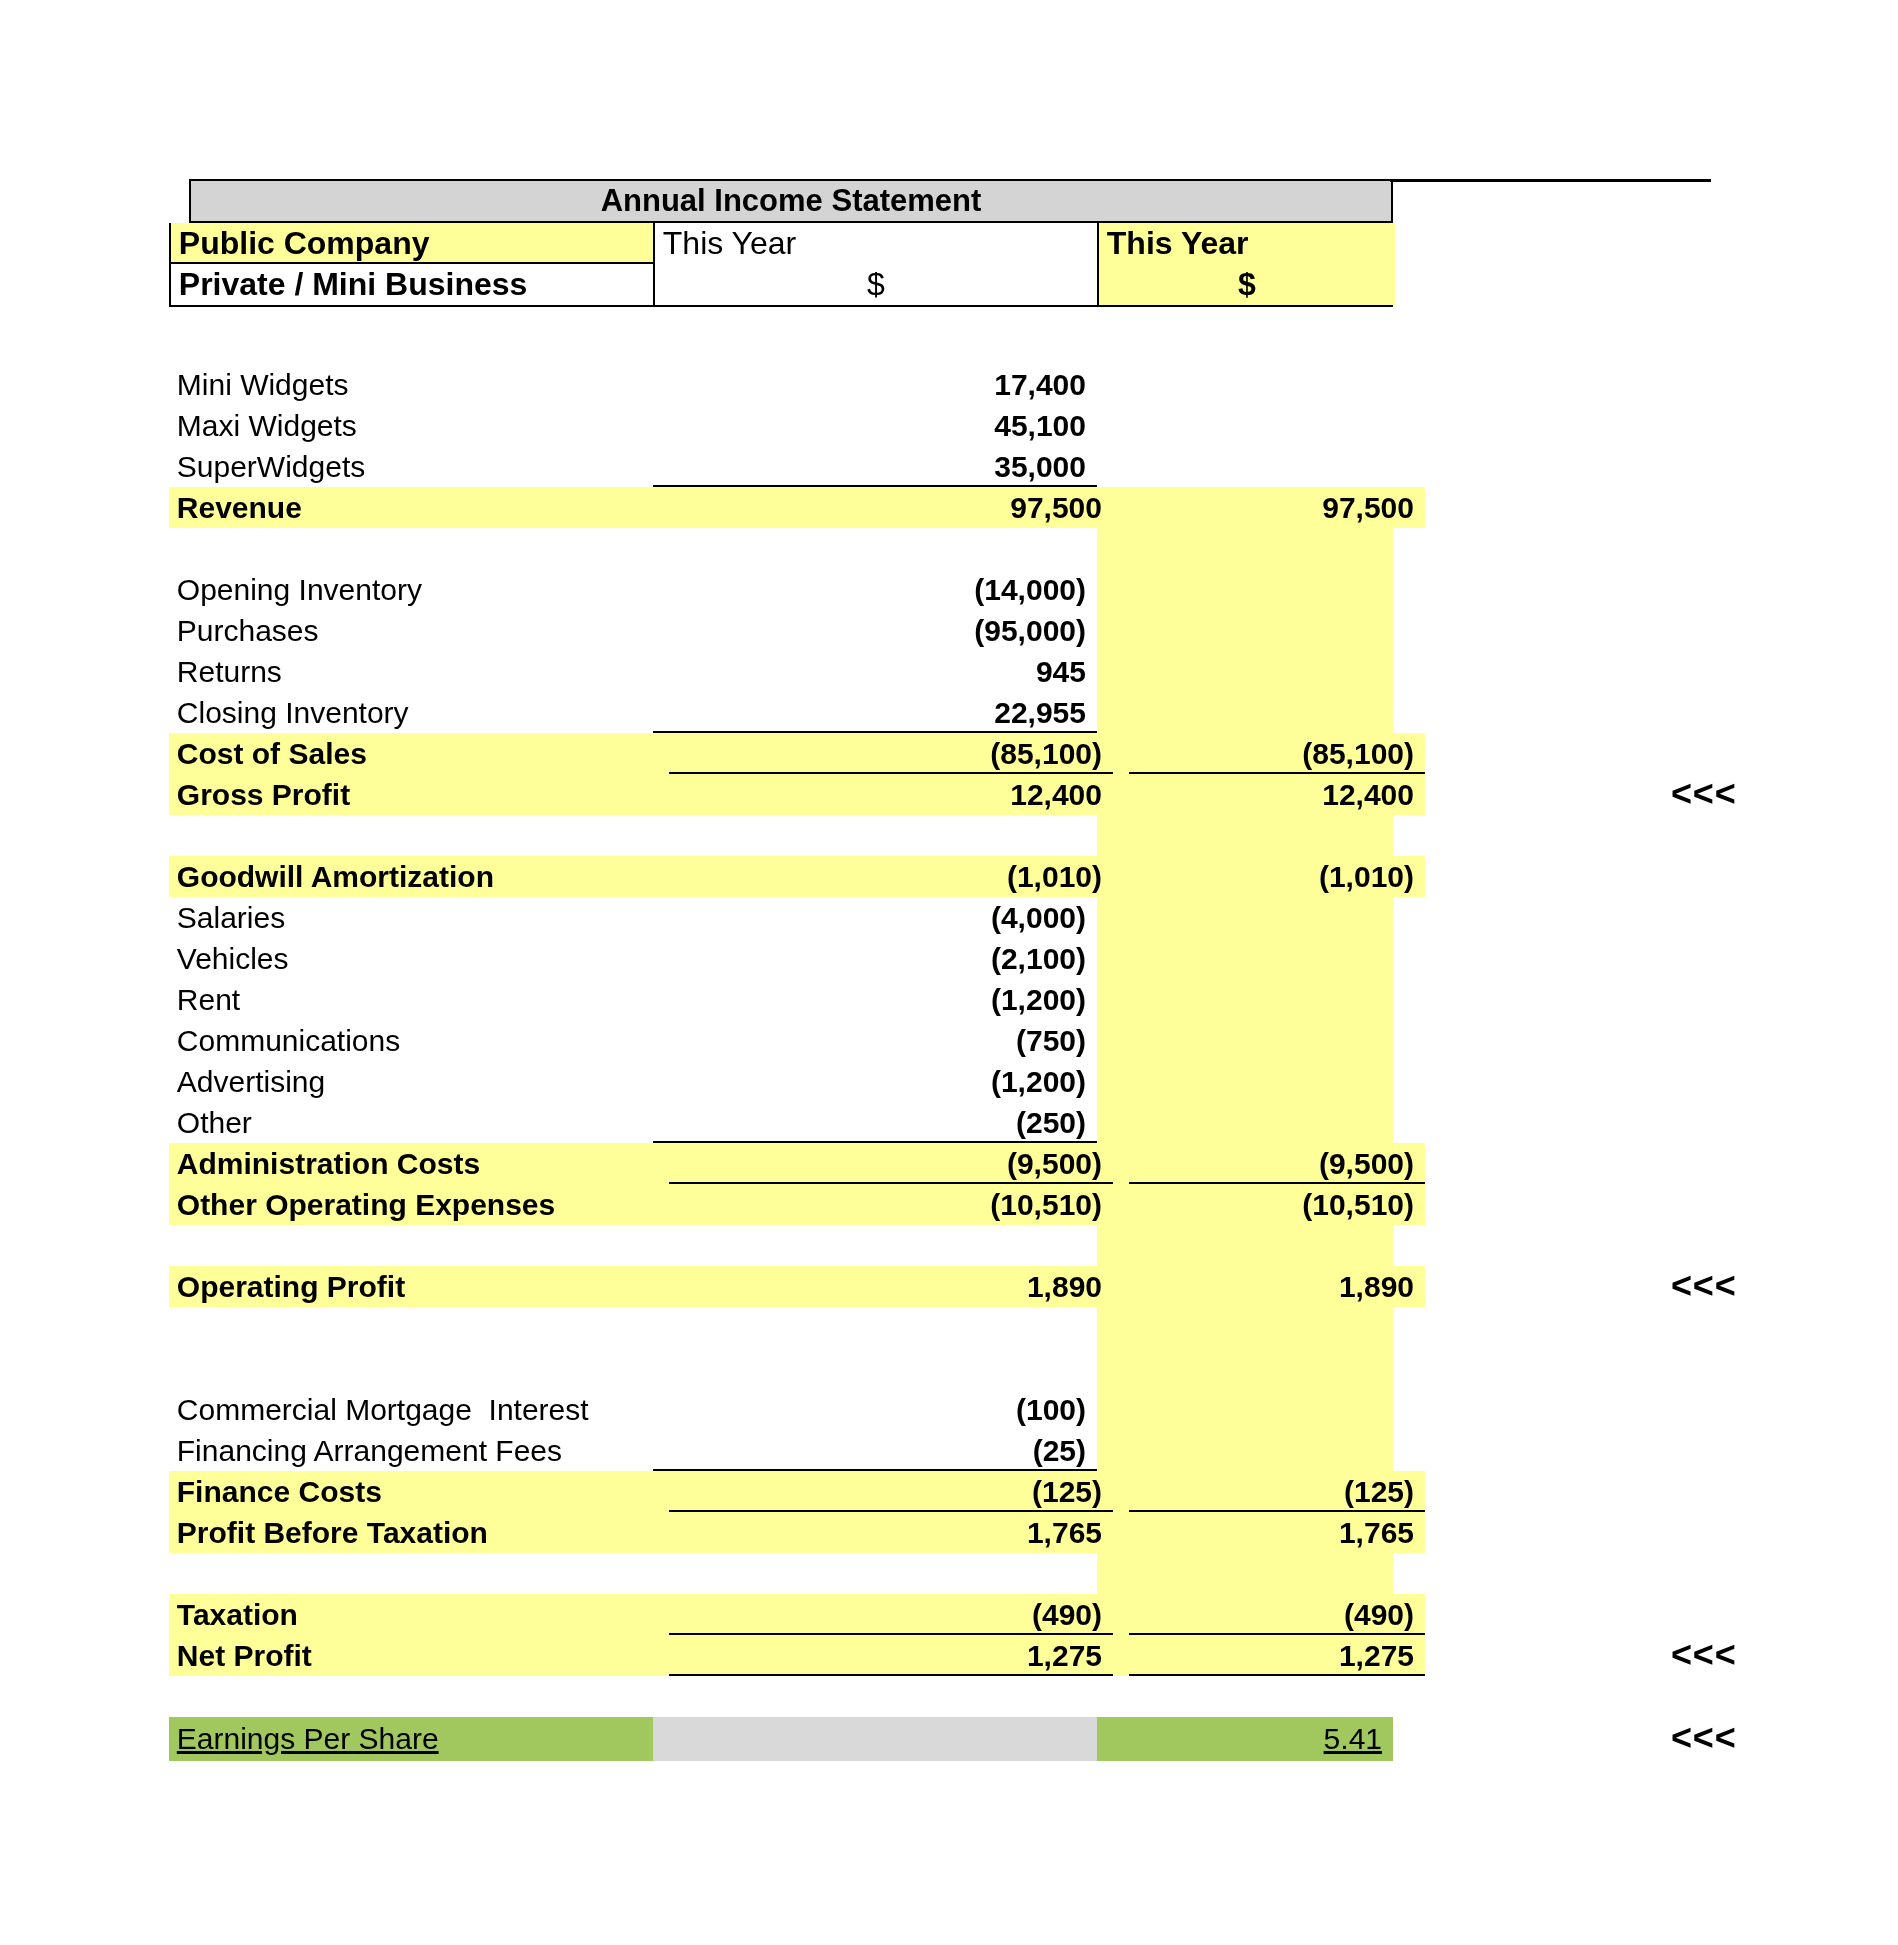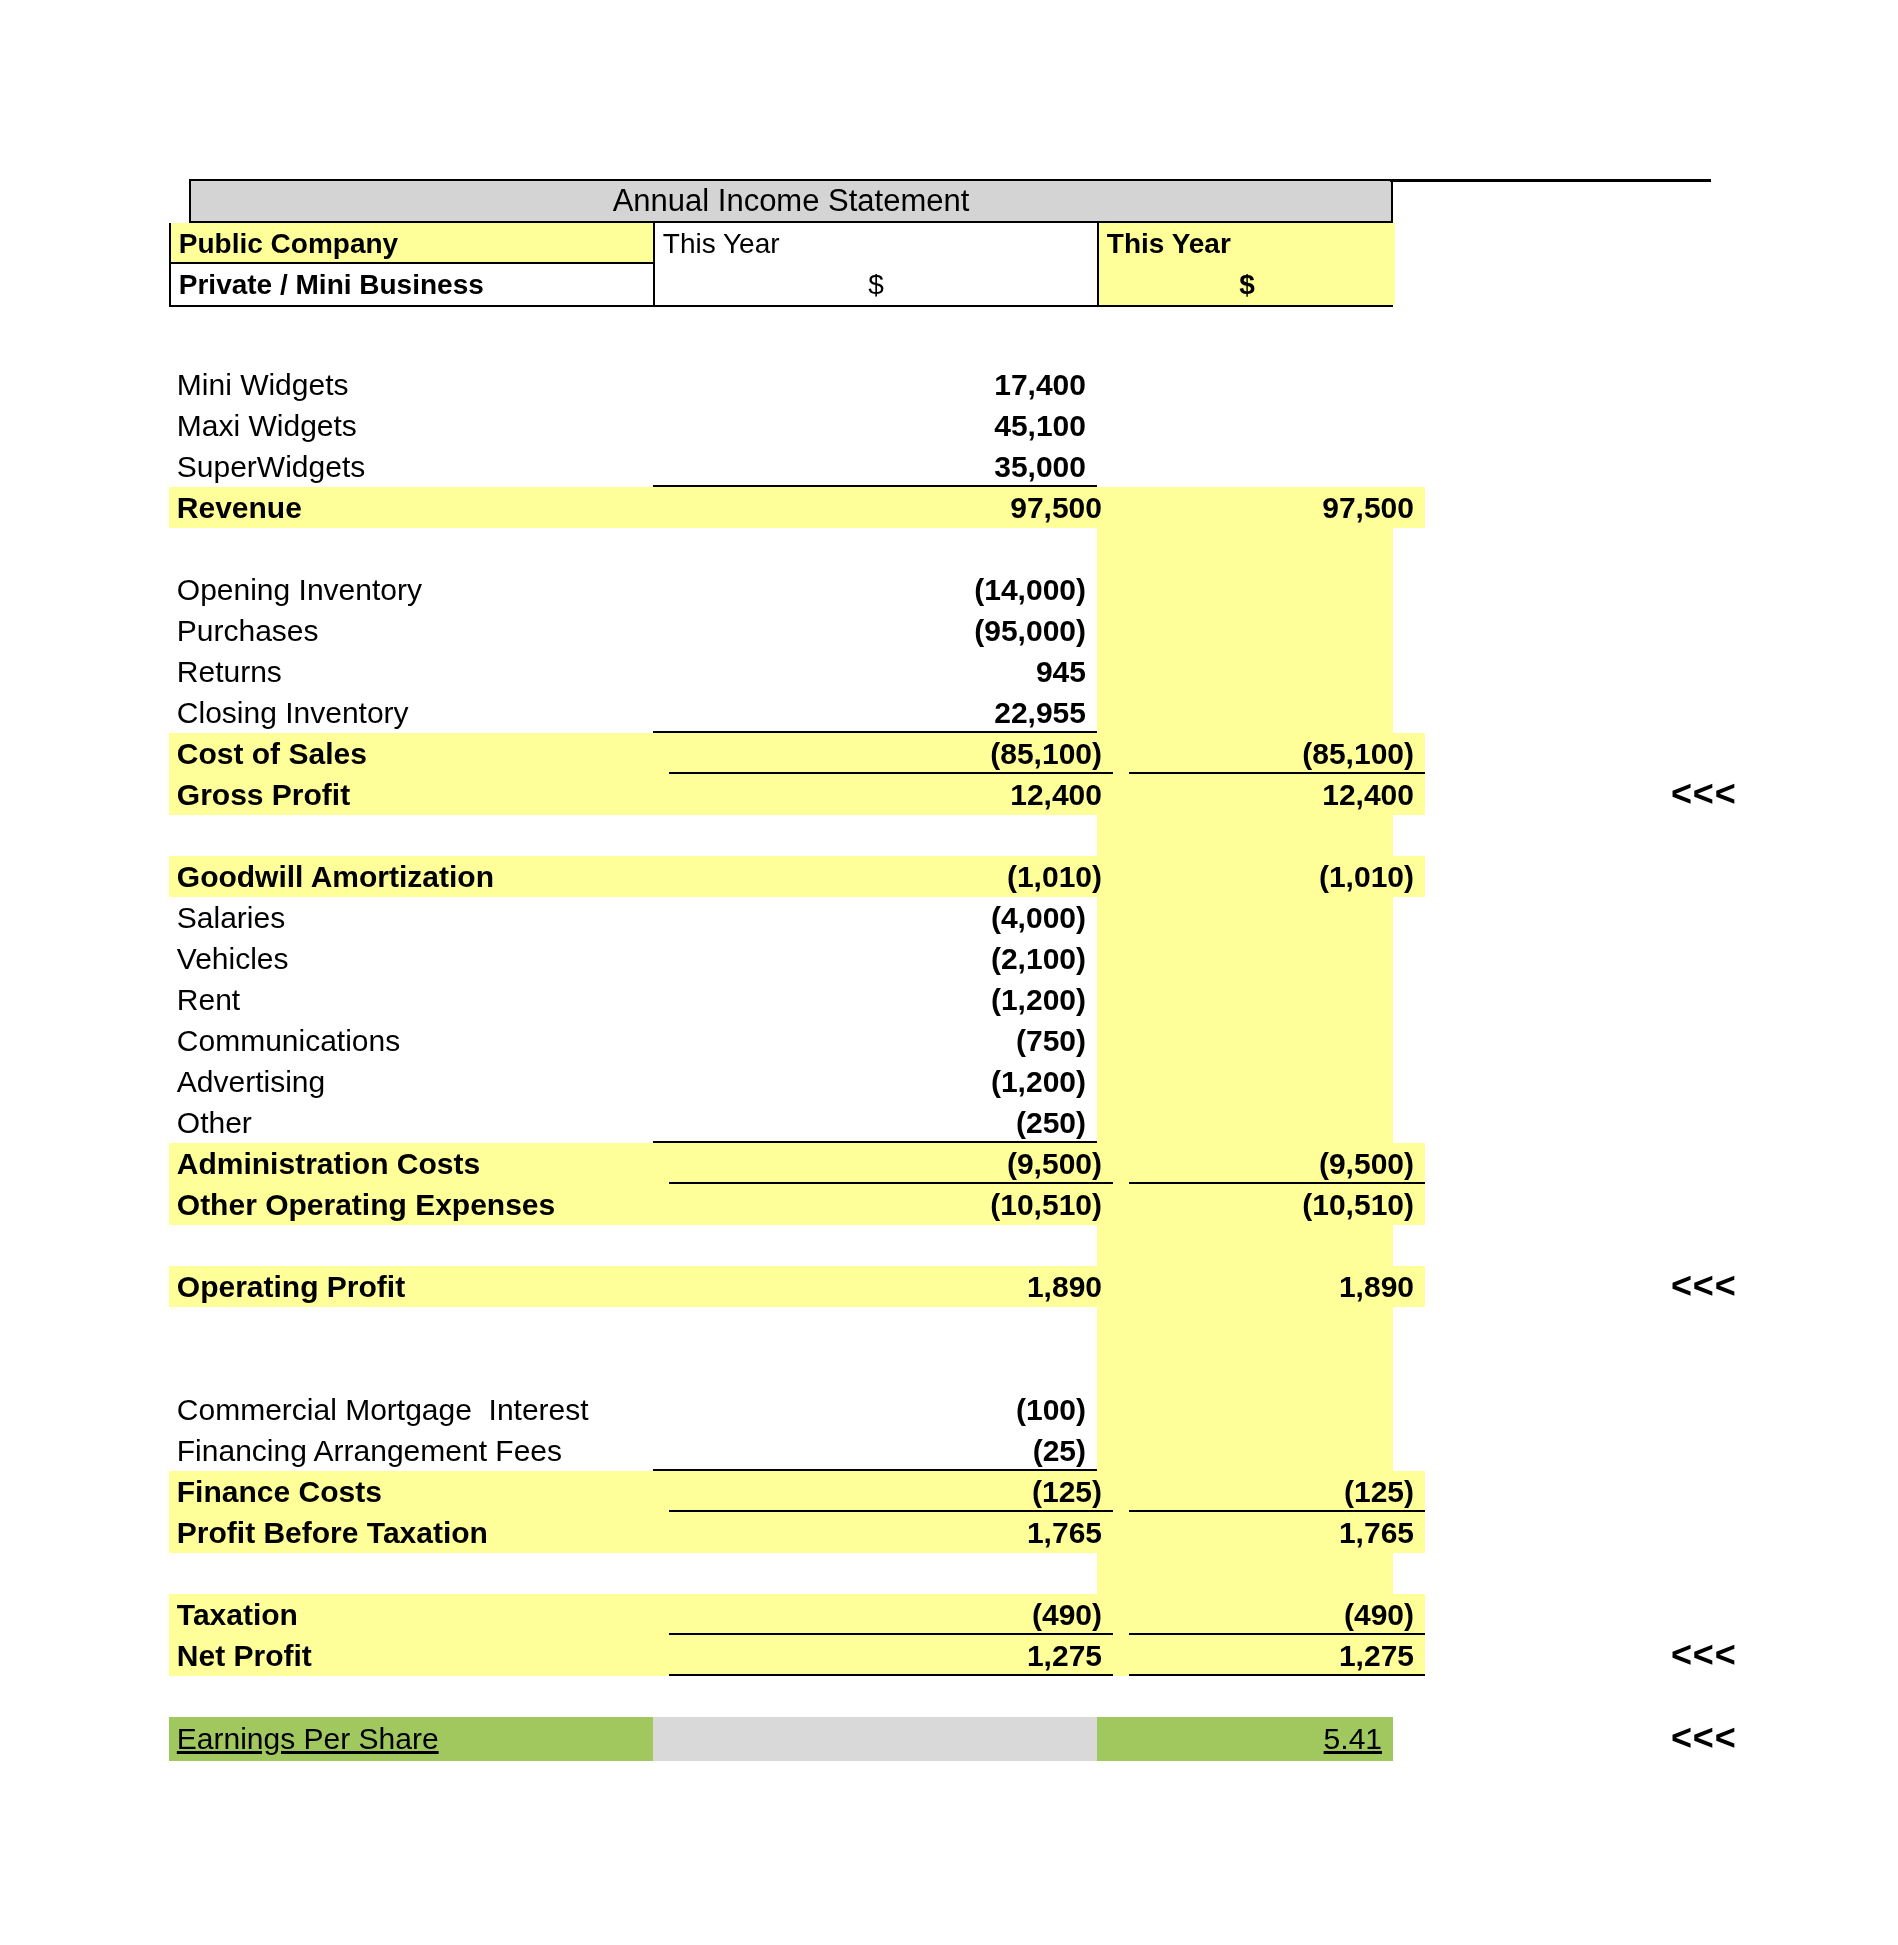--- a/index.html
+++ b/index.html
@@ -4,27 +4,27 @@
 <style>
   html,body{margin:0;padding:0;}
   body{
     width:1898px;height:1946px;position:relative;background:#ffffff;
     font-family:"Liberation Sans", sans-serif;color:#000;
   }
   .sheet{position:absolute;left:169px;top:179px;width:1224px;}
   .topline{position:absolute;top:0;left:1221px;width:321px;height:3.1px;background:#000;}
   .title{
     box-sizing:border-box;height:44px;background:var(--title-gray,#d4d4d4);
-    border:2.3px solid #000;font-weight:normal;font-size:31px;text-align:center;line-height:39px;margin-left:20px;
+    border:2.3px solid #000;font-weight:bold;font-size:31px;text-align:center;line-height:39px;margin-left:20px;
   }
   .hdr{display:grid;grid-template-columns:484px 444px 296px;border:2.3px solid #000;border-top:none;}
   .hcol{box-sizing:border-box;}
   .hlabel{border-right:2.3px solid #000;}
   .hcol2{border-right:2.3px solid #000;}
-  .hcell{box-sizing:border-box;height:41px;line-height:41px;font-size:28px;padding:0 7.8px;white-space:pre;overflow:hidden;}
+  .hcell{box-sizing:border-box;height:41px;line-height:41px;font-size:32px;padding:0 7.8px;white-space:pre;overflow:hidden;}
   .hlabel .hcell:first-child{border-bottom:2.3px solid #000;}
   .center{text-align:center;}
   .yellow{background:var(--highlight-yellow,#ffff99);}
   .b{font-weight:bold;}
   .rows{margin-top:16px;}
   .row{position:relative;display:grid;grid-template-columns:484px 444px 296px;height:41px;}
   .row.hl{background:var(--highlight-yellow,#ffff99);gap:16px;}
   .c{box-sizing:border-box;height:41px;font-size:30px;line-height:41px;white-space:pre;overflow:hidden;}
   .label{padding-left:7.8px;}
   .num{text-align:right;padding-right:11px;}

